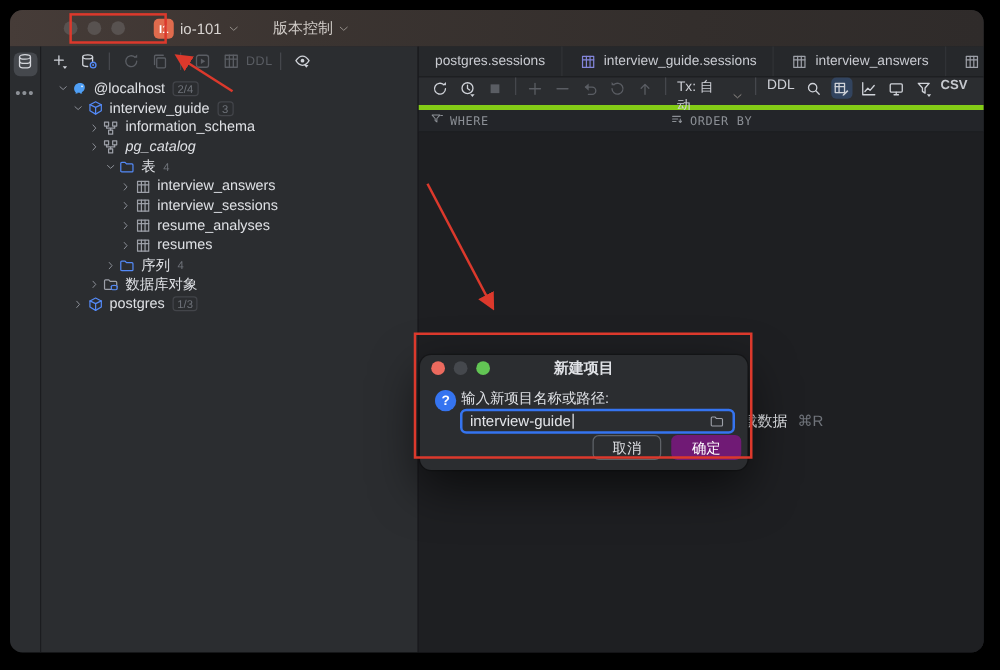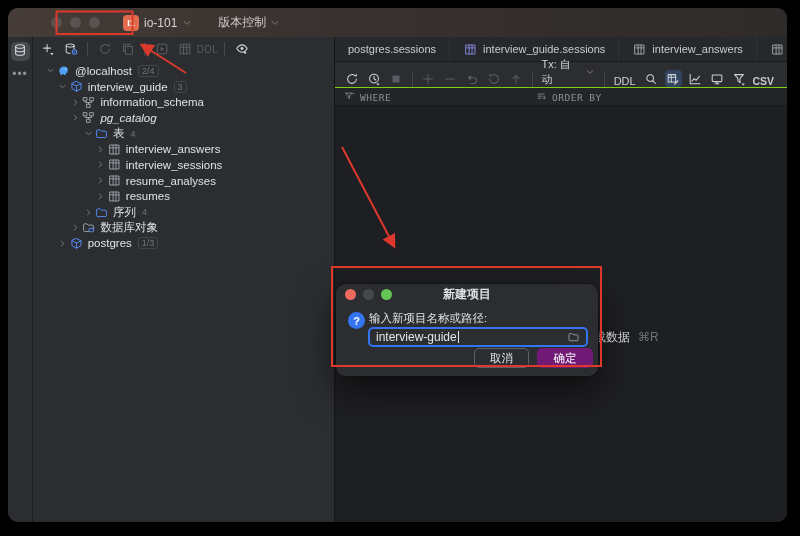--- a/index.html
+++ b/index.html
@@ -44,22 +44,22 @@
   .ticon svg{width:13px;height:13px;}
   .blue{color:#548af7;} .grey{color:#9da0a8;} .purple{color:#8385da;}
   .tbadge{margin-left:6px;font-size:9px;color:#6f737a;}
   .tbadge.boxed{border:1px solid #43454a;border-radius:3px;padding:0 3px;line-height:10px;}
   
   .main{flex:1;display:flex;flex-direction:column;background:#1e1f22;min-width:0;}
   .tabbar{height:25px;background:#26282b;border-bottom:1px solid #1b1c1f;display:flex;overflow:hidden;}
   .tab{display:flex;align-items:center;gap:5px;padding:0 13px;font-size:11px;color:#c9cbd1;
        border-right:1px solid #303236;flex:none;position:relative;}
   .tab .ticon{margin-right:0;}
-  .mtoolbar{height:26px;background:#2b2d30;border-bottom:1px solid #84cc16;
-            display:flex;align-items:flex-end;padding:0 9px;gap:5px;}
+  .mtoolbar{height:26px;background:#2b2d30;border-bottom:4px solid #84cc16;
+            display:flex;align-items:flex-start;padding:0 9px;gap:5px;}
   .txt-btn{font-size:11px;color:#ced0d6;display:flex;align-items:center;gap:3px;padding:0 2px;}
   .hl{background:#32445f;}
   .csv{margin-left:auto;font-size:10.5px;font-weight:bold;color:#c5c8ce;padding-right:4px;}
   .filterrow{height:18px;background:#232529;border-bottom:1px solid #1b1c1f;position:relative;
              font-family:"DejaVu Sans Mono","Liberation Mono",monospace;font-size:9.5px;color:#8c9096;}
   .fgroup{position:absolute;top:0;height:18px;display:flex;align-items:center;gap:5px;letter-spacing:.5px;}
   .fgroup svg{width:11px;height:11px;}
   .editor{flex:1;background:#1e1f22;}
   
   .hint{position:absolute;left:594px;top:329px;font-size:12px;z-index:5;white-space:nowrap;}

